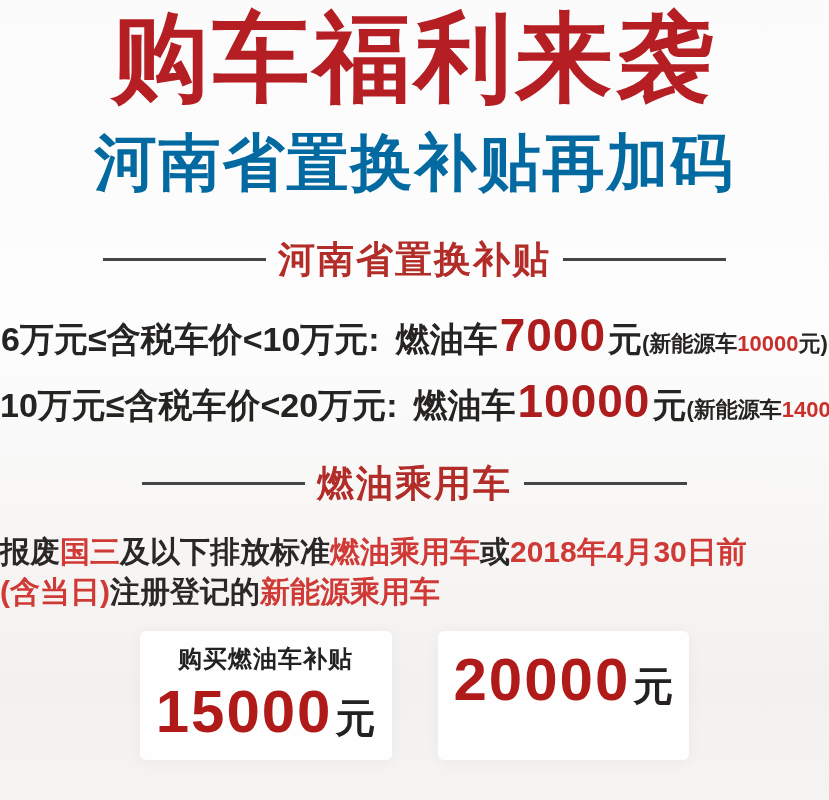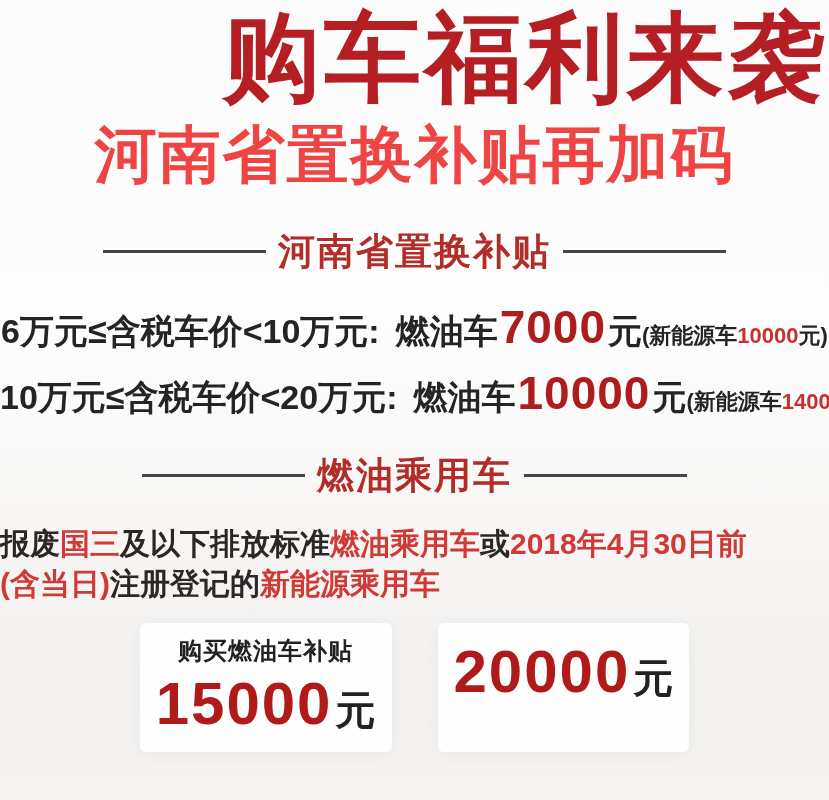--- a/index.html
+++ b/index.html
@@ -5,36 +5,36 @@
   * { margin:0; padding:0; box-sizing:border-box; }
   html,body { width:829px; height:800px; }
   body {
     font-family:"Liberation Sans","DejaVu Sans",sans-serif;
     background:linear-gradient(180deg,#fcfbfb 0%,#fdfdfd 40%,#f3f1ef 86%,#f6f4f3 100%);
     overflow:hidden;
   }
   .poster { width:829px; height:800px; overflow:hidden; }
 
   .title {
-    text-align:right;
+    text-align:center;
     font-size:97px;
     font-weight:900;
     color:#b51f24;
     letter-spacing:4px;
     line-height:1.12;
     margin-top:4px;
   }
   .subtitle {
     text-align:center;
     font-size:62px;
     font-weight:900;
-    color:#ef4444;
+    color:#0369a1;
     letter-spacing:2px;
     line-height:1.15;
-    margin-top:6px;
+    margin-top:14px;
   }
 
   .sec-header {
     display:flex;
     align-items:center;
     justify-content:center;
     margin-top:40px;
     height:44px;
   }
   .sec-header.second { margin-top:38px; }

